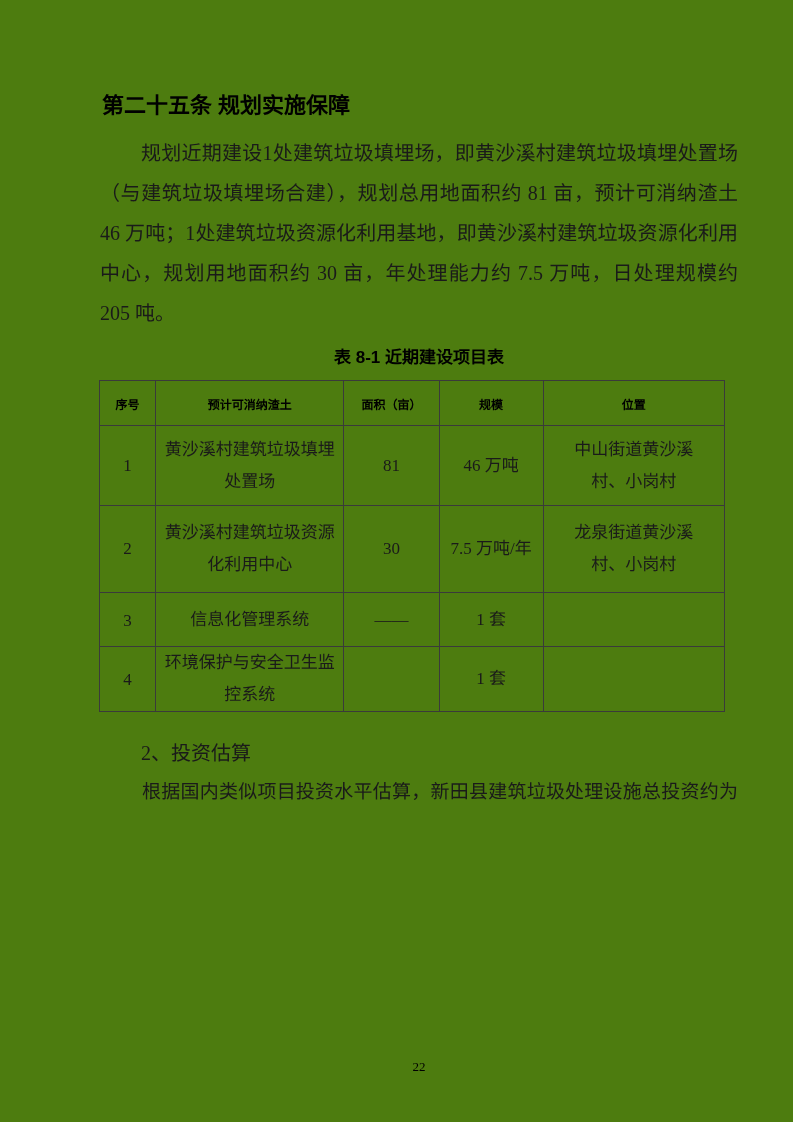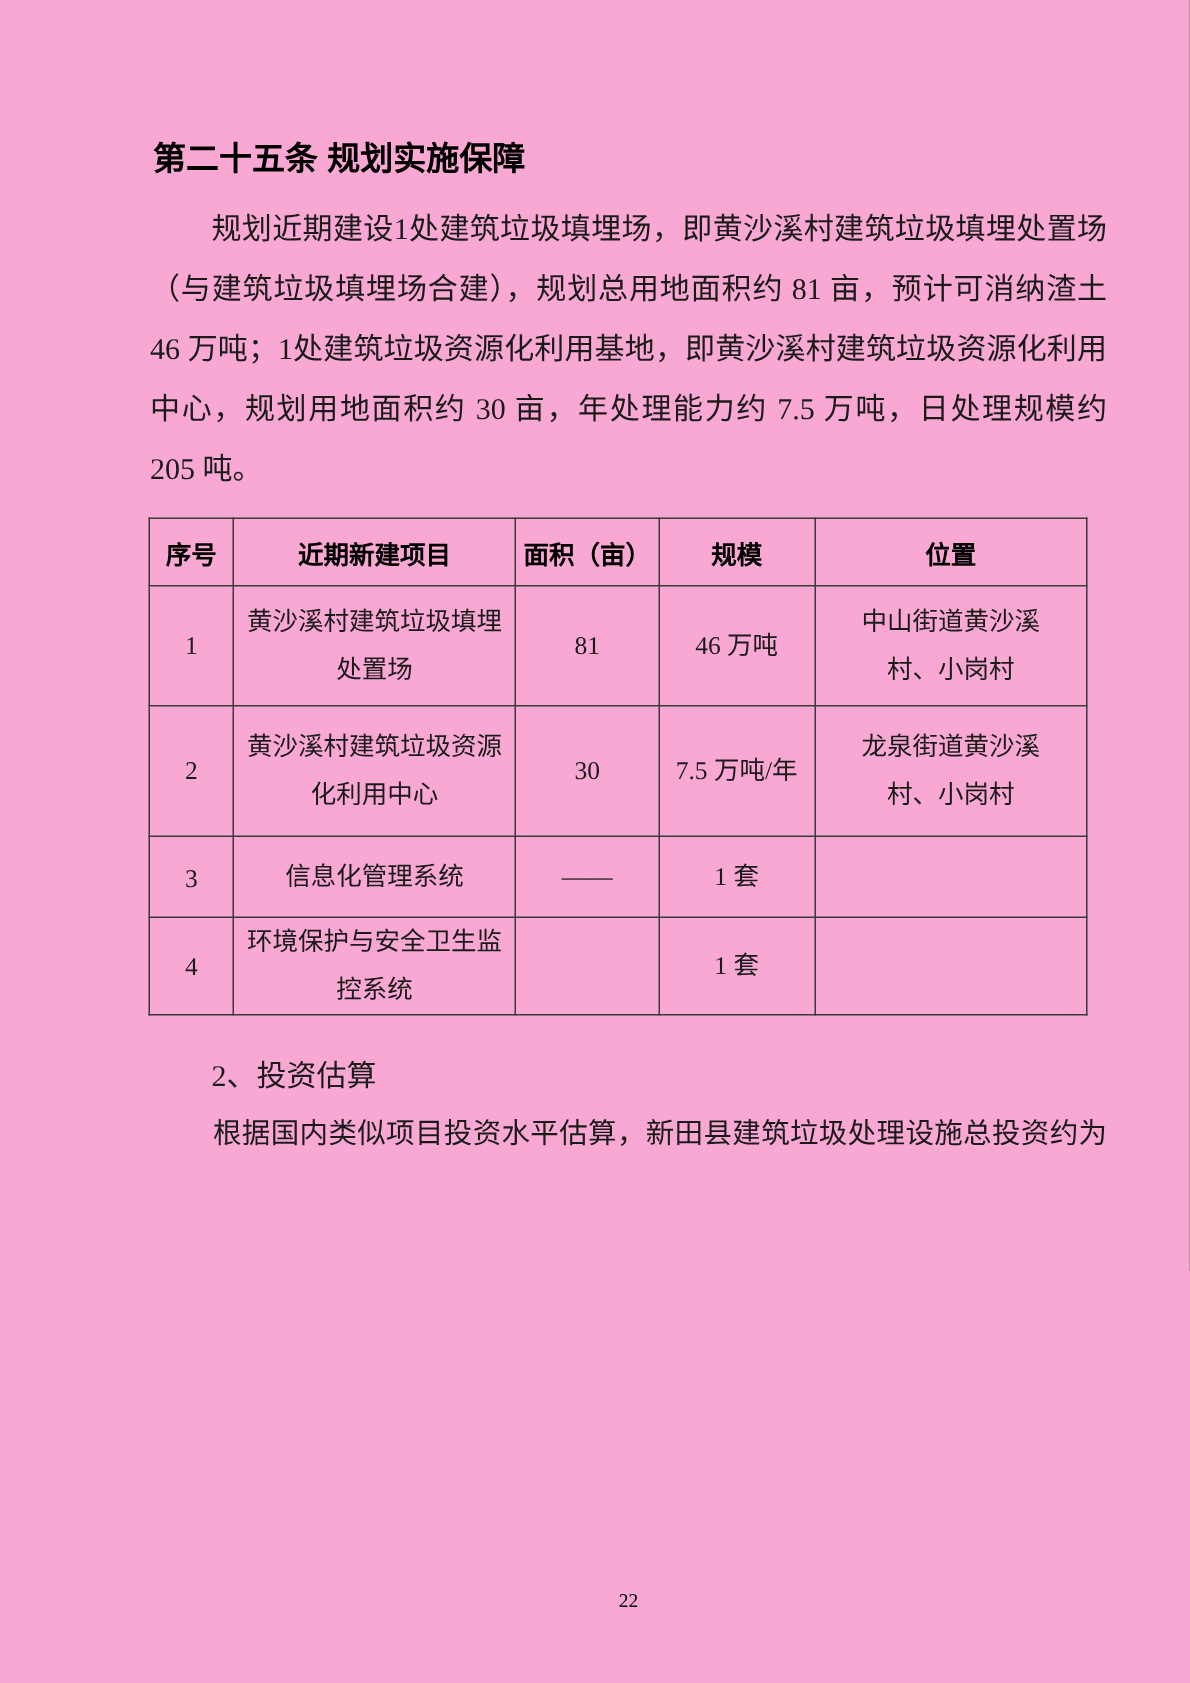--- a/index.html
+++ b/index.html
@@ -2,21 +2,21 @@
 <html lang="zh-CN"><head>
 <meta charset="utf-8">
 <style>
   * { margin: 0; padding: 0; box-sizing: border-box; }
   html, body { background: #888; }
   .page {
     position: relative;
     width: 793px;
     height: 1122px;
     margin: 0 auto;
-    background: #f9a8d4;
+    background: #4d7c0f;
     color: #1a1a1a;
     font-family: "Liberation Serif", "DejaVu Serif", serif;
     overflow: hidden;
   }
   .content {
     margin-left: 100px;
     width: 638px;
   }
   .doc-heading {
     padding-top: 94px;
@@ -60,21 +60,21 @@
   }
   table.projects th, table.projects td {
     border: 1px solid #3a3a3a;
     text-align: center;
     vertical-align: middle;
     overflow: hidden;
   }
   table.projects th {
     font-family: "Liberation Sans", "DejaVu Sans", sans-serif;
     font-weight: 700;
-    font-size: 17px;
+    font-size: 12px;
     height: 45px;
     color: #000;
   }
   table.projects td {
     font-size: 17px;
     line-height: 32px;
   }
   .col-no { width: 56px; }
   .col-project { width: 188px; }
   .col-area { width: 95px; }
@@ -111,33 +111,34 @@
 
 <div class="page">
   <div class="content">
 
     <div class="doc-heading">第二十五条 规划实施保障</div>
 
 
     <p class="body-para para-1">规划近期建设1处建筑垃圾填埋场，即黄沙溪村建筑垃圾填埋处置场（与建筑垃圾填埋场合建），规划总用地面积约 81 亩，预计可消纳渣土 46 万吨；1处建筑垃圾资源化利用基地，即黄沙溪村建筑垃圾资源化利用中心，规划用地面积约 30 亩，年处理能力约 7.5 万吨，日处理规模约 205 吨。</p>
 
 
+    <div class="table-caption">表 8-1 近期建设项目表</div>
 
     <table class="projects">
       <colgroup>
         <col class="col-no">
         <col class="col-project">
         <col class="col-area">
         <col class="col-scale">
         <col class="col-location">
       </colgroup>
       <thead>
         <tr>
           <th>序号</th>
-          <th>近期新建项目</th>
+          <th>预计可消纳渣土</th>
           <th>面积（亩）</th>
           <th>规模</th>
           <th>位置</th>
         </tr>
       </thead>
       <tbody>
         <tr class="row-1">
           <td>1</td>
           <td class="cell-project">黄沙溪村建筑垃圾填埋处置场</td>
           <td>81</td>

